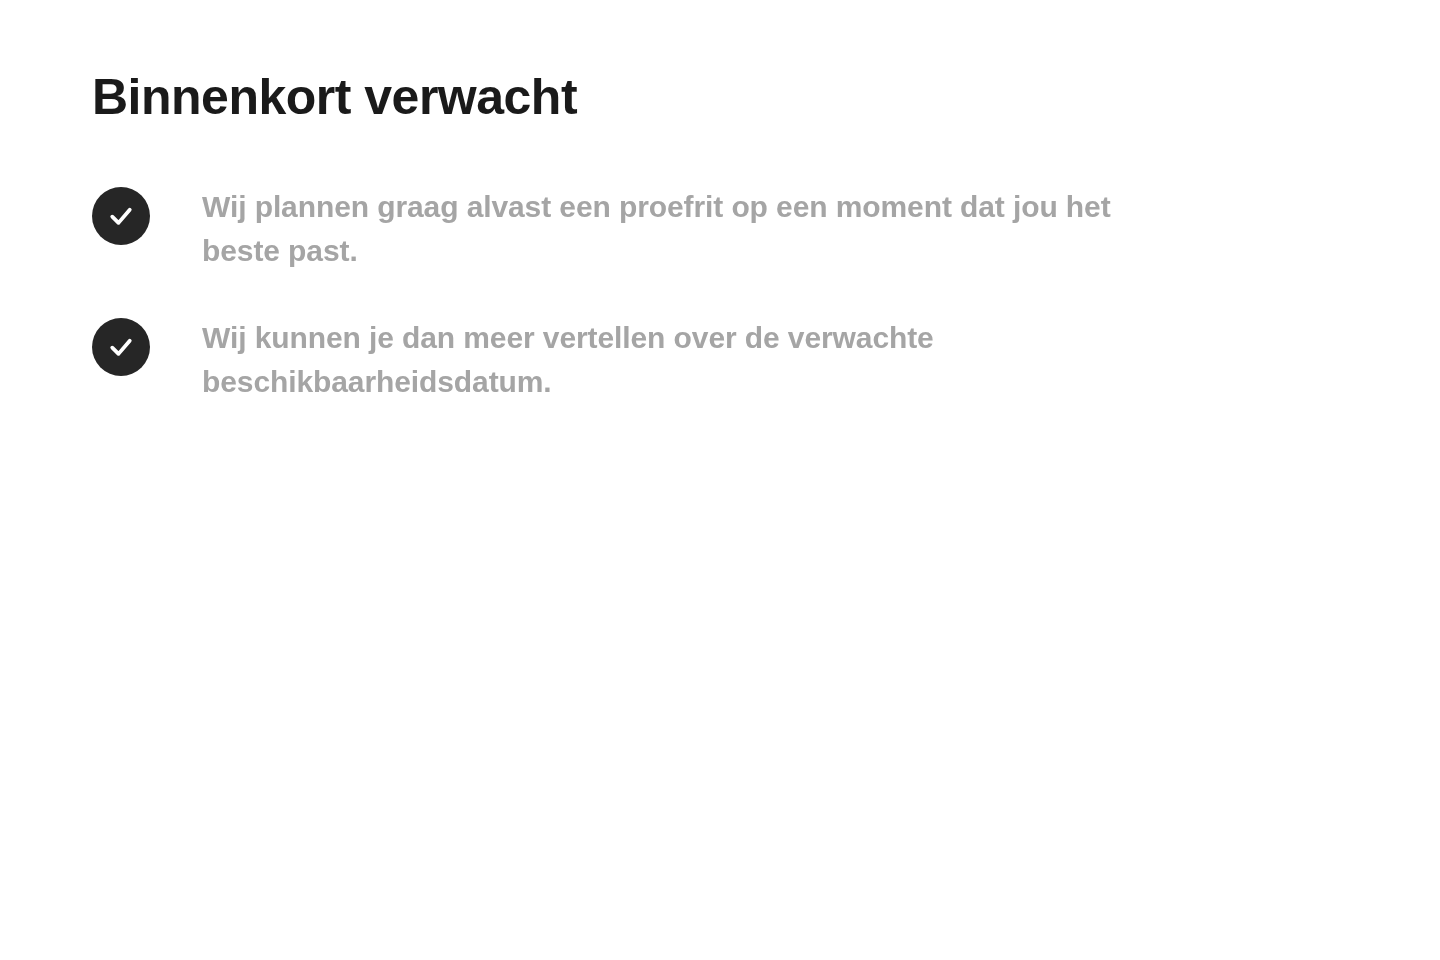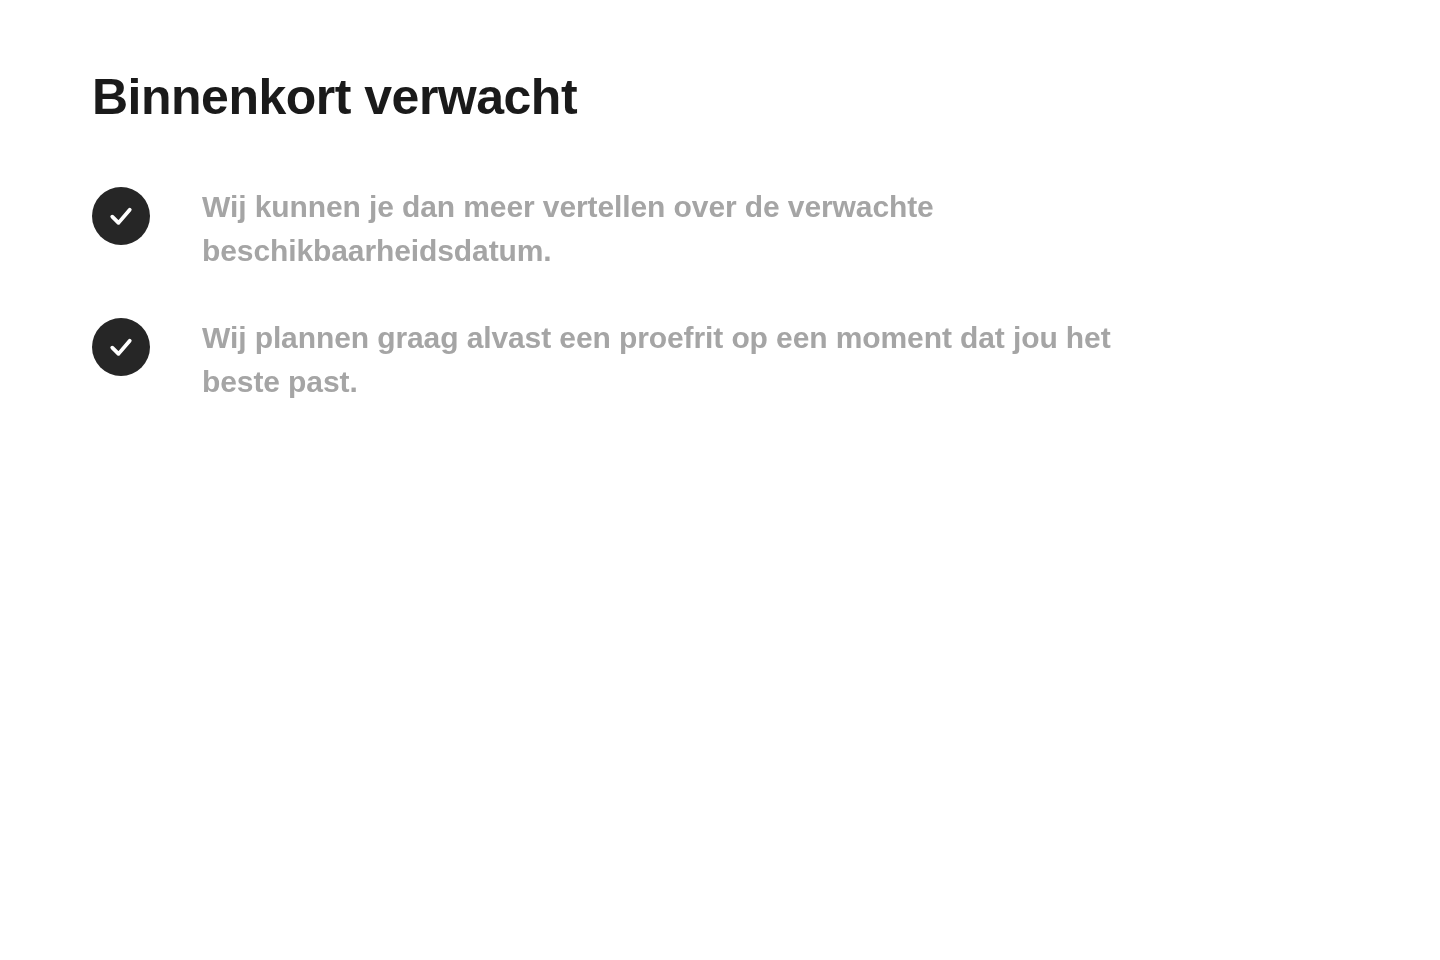--- a/index.html
+++ b/index.html
@@ -90,26 +90,26 @@
 
 
   <ul class="benefits">
 
     <li class="benefit-item">
       <span class="check-badge">
         <svg width="30" height="30" viewBox="0 0 24 24" aria-hidden="true">
           <path d="M5 12.5 L10 17.5 L19 7" fill="none" stroke="#ffffff" stroke-width="3" stroke-linecap="round" stroke-linejoin="round"></path>
         </svg>
       </span>
-      <span class="benefit-text">Wij kunnen je dan meer vertellen over de verwachte beschikbaarheidsdatum.</span>
+      <span class="benefit-text">Wij plannen graag alvast een proefrit op een moment dat jou het beste past.</span>
     </li>
 
     <li class="benefit-item">
       <span class="check-badge">
         <svg width="30" height="30" viewBox="0 0 24 24" aria-hidden="true">
           <path d="M5 12.5 L10 17.5 L19 7" fill="none" stroke="#ffffff" stroke-width="3" stroke-linecap="round" stroke-linejoin="round"></path>
         </svg>
       </span>
-      <span class="benefit-text">Wij plannen graag alvast een proefrit op een moment dat jou het beste past.</span>
+      <span class="benefit-text">Wij kunnen je dan meer vertellen over de verwachte beschikbaarheidsdatum.</span>
     </li>
 
   </ul>
 </div>
 
 </body></html>

